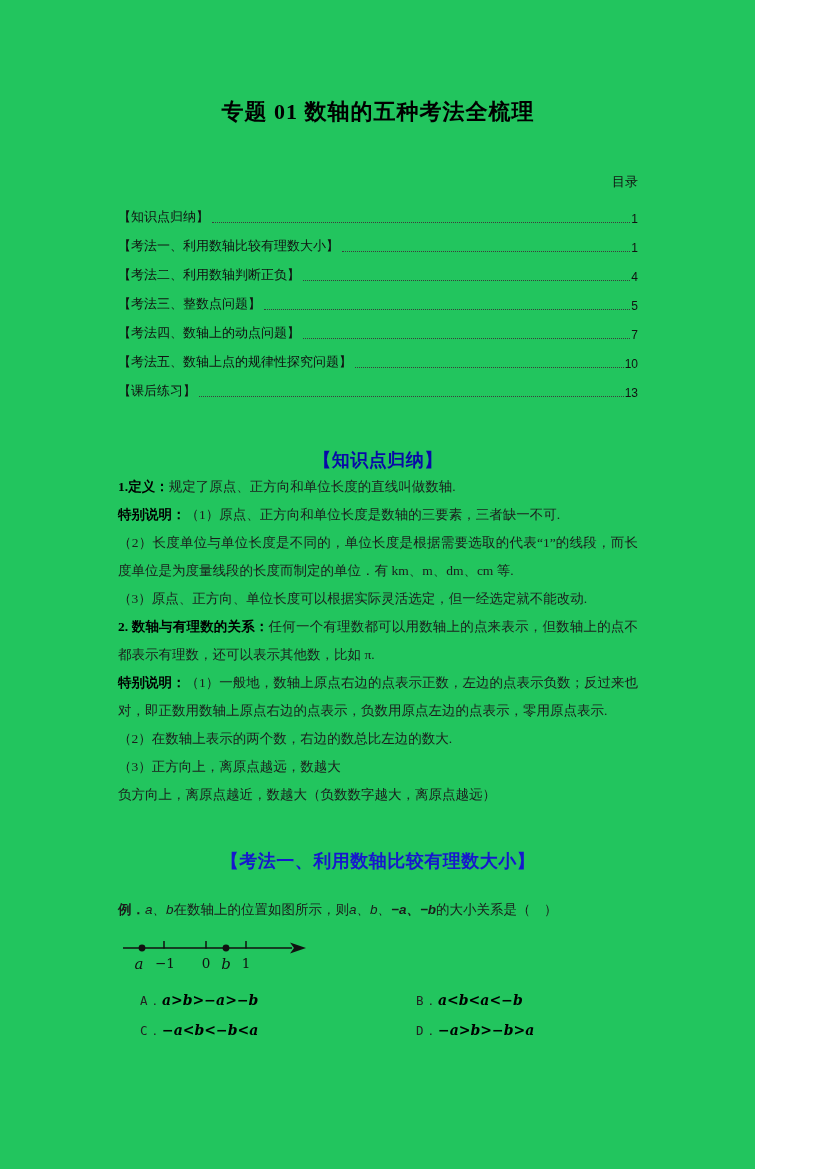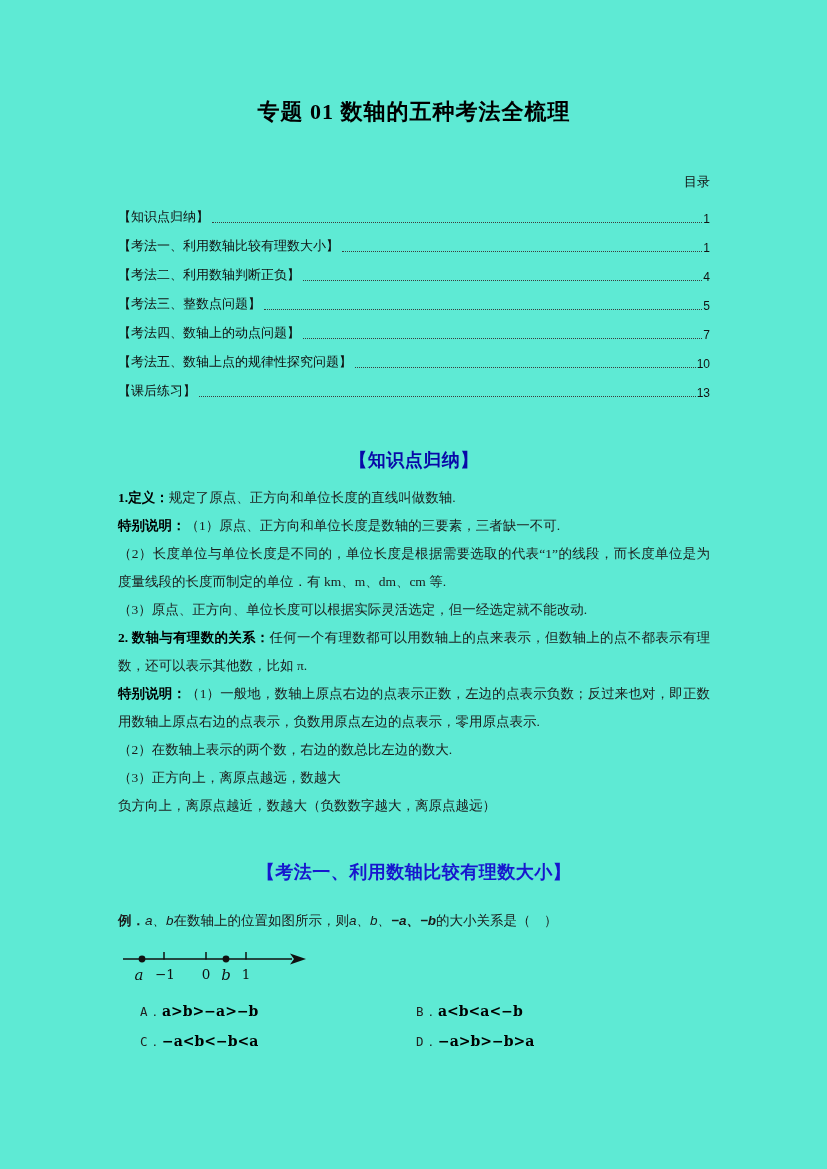--- a/index.html
+++ b/index.html
@@ -1,52 +1,52 @@
 <!DOCTYPE html>
 <html><head>
 <meta charset="utf-8">
 <style>
   html,body{margin:0;padding:0;background:#ffffff;}
   body{width:827px;height:1169px;font-family:"Liberation Serif","DejaVu Serif",serif;color:#1b1b1b;}
-  .page{position:relative;box-sizing:border-box;width:827px;height:1169px;padding:97px 117px 0 118px;background:#5eead4;overflow:hidden;}
+  .page{position:relative;box-sizing:border-box;width:755px;height:1169px;padding:97px 117px 0 118px;background:#22c55e;overflow:hidden;}
 
   .doc-title{margin:0;text-align:center;font-size:22px;font-weight:bold;letter-spacing:1px;color:#000;}
 
   .toc-heading{margin-top:46px;text-align:right;font-size:13px;color:#111;}
   .toc-rows{margin-top:6px;}
   .toc-row{display:flex;align-items:flex-end;height:29px;font-size:13px;color:#111;}
   .toc-label{white-space:nowrap;}
   .toc-leader{flex:1;border-bottom:1.5px dotted #3c3c3c;margin:0 1px 3px 3px;}
   .toc-page{font-size:12px;font-family:"Liberation Sans",sans-serif;}
 
   .sec-header{margin:0;text-align:center;font-size:18px;font-weight:bold;letter-spacing:0.5px;}
   .sec-header.navy{margin-top:48px;color:#0909a8;}
   .sec-header.blue{margin-top:40px;color:#1717ce;}
 
-  .body-text{margin-top:12px;}
+  .body-text{margin-top:1px;}
   .para{margin:0;font-size:13.5px;line-height:28px;text-align:justify;color:#1c1c1c;}
   .para .ppre{font-weight:bold;color:#000;}
 
   .example{margin-top:26px;font-size:13.5px;line-height:22px;}
   .ex-label{font-weight:bold;}
   .var{font-family:Liberation Sans, sans-serif;font-style:italic;}
   .var.bold{font-weight:bold;}
 
   .numberline{display:block;margin-top:14px;margin-left:2px;}
   .numberline .axis{stroke:#111;stroke-width:1.7;}
   .numberline .tick{stroke:#111;stroke-width:1.5;}
   .numberline .dot{fill:#111;}
   .numberline .arrow{fill:#111;}
   .nl-var{font-family:"DejaVu Serif",serif;font-style:italic;font-size:15px;fill:#111;}
   .nl-num{font-family:"DejaVu Serif",serif;font-size:13.5px;fill:#111;}
 
   .options{margin-top:12px;padding-left:22px;display:grid;grid-template-columns:276px auto;row-gap:11px;align-items:baseline;}
   .opt{white-space:nowrap;}
   .opt-label{font-family:"DejaVu Sans Mono",monospace;font-size:12.5px;letter-spacing:1px;color:#222;}
-  .opt-expr{font-family:"DejaVu Serif",serif;font-weight:bold;font-size:14px;color:#000;}
+  .opt-expr{font-family:"DejaVu Serif",serif;font-style:italic;font-weight:bold;font-size:14px;color:#000;}
 
   .footer{position:absolute;left:0;right:0;top:1096px;text-align:center;font-size:12px;color:#2e2e2e;letter-spacing:2px;}
 </style>
 </head>
 <body>
 
 <div class="page">
 
   <h1 class="doc-title">专题 01 数轴的五种考法全梳理</h1>
 

